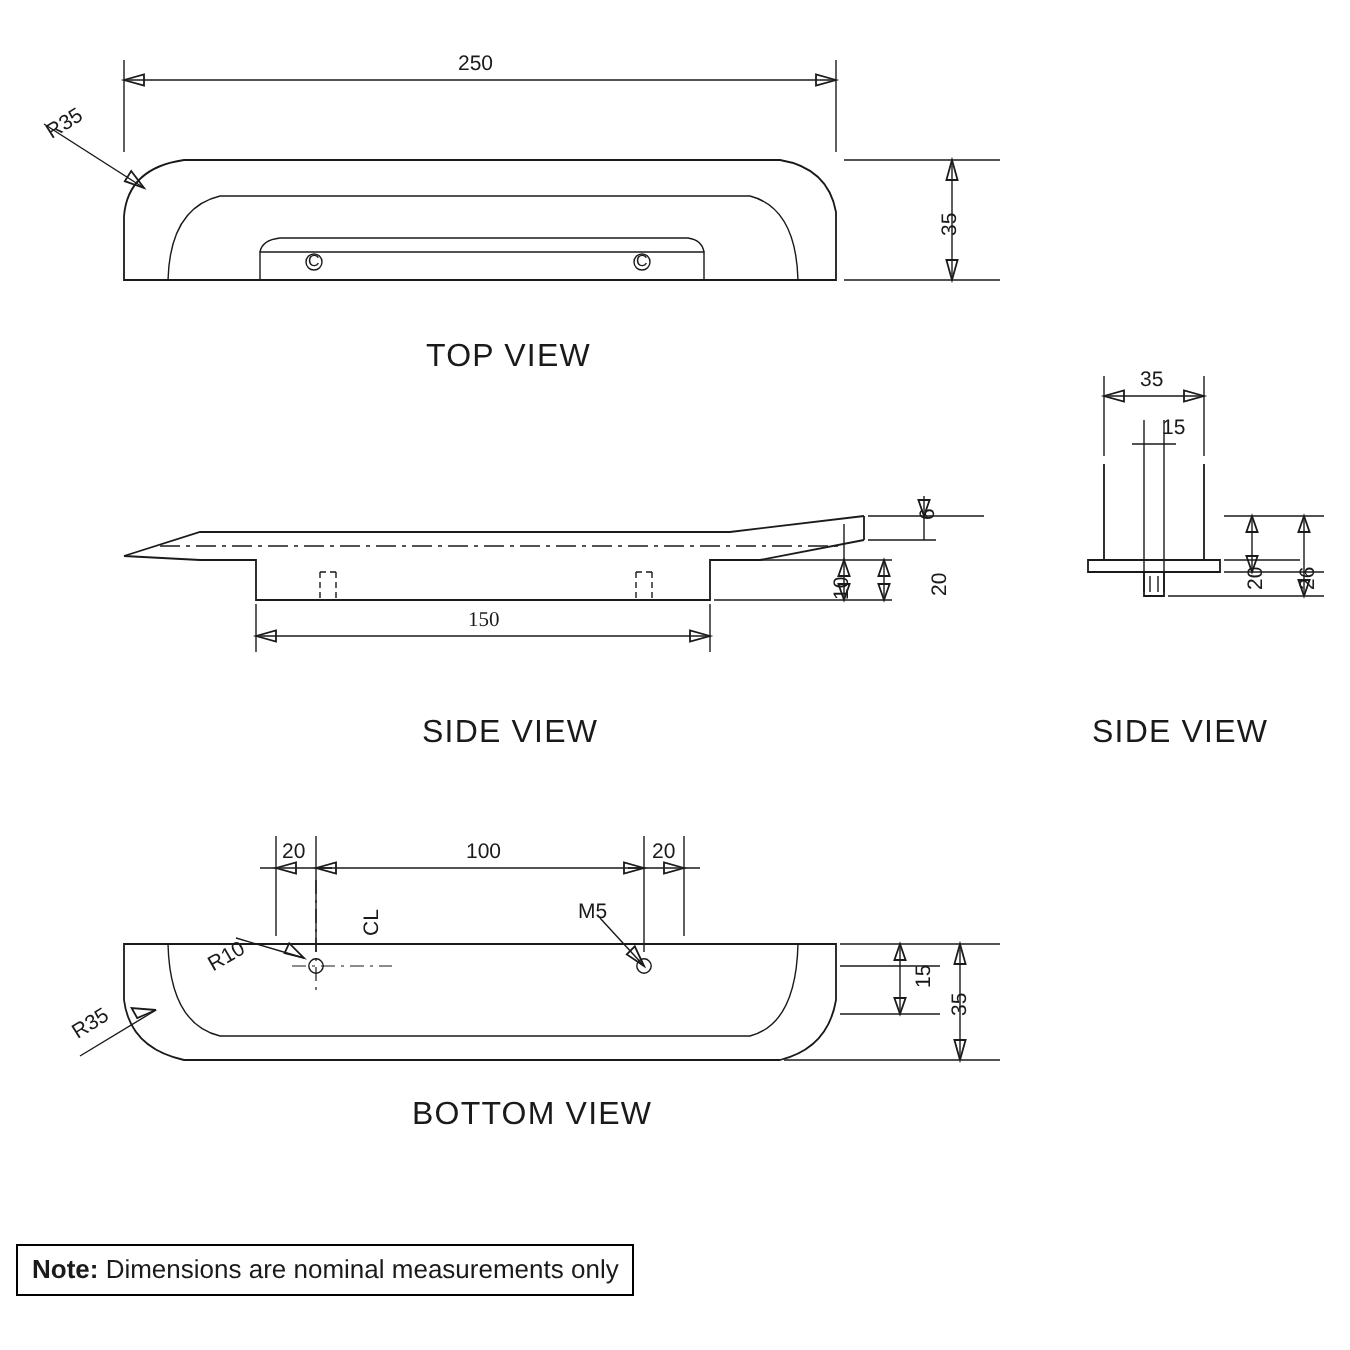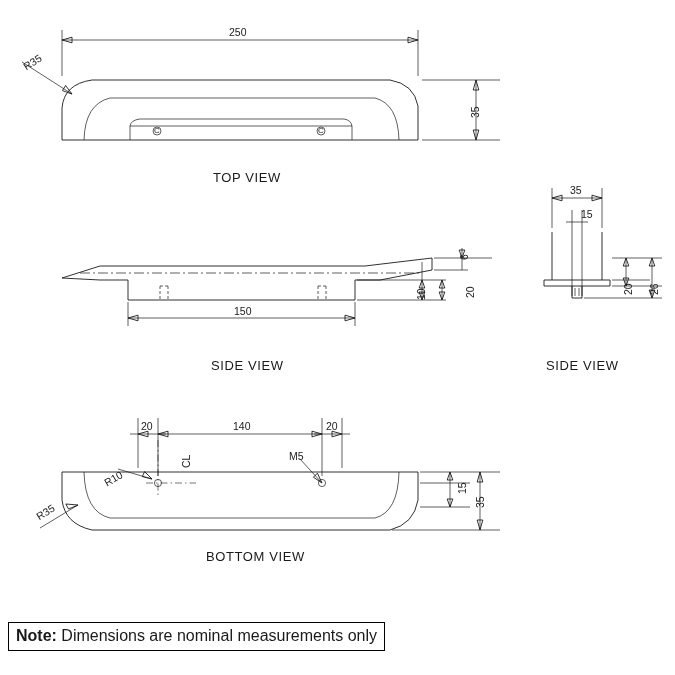--- a/index.html
+++ b/index.html
@@ -16,33 +16,33 @@
     overflow: hidden;
   }
   #sheet {
     position: absolute;
     left: 0; top: 0;
     width: 675px;
     height: 649px;
   }
   .view-label {
     position: absolute;
-    font-size: 13px;
+    font-size: 16px;
     letter-spacing: 0.6px;
     color: #1a1a1a;
     white-space: nowrap;
     text-align: center;
   }
   .note-box {
     position: absolute;
     left: 8px;
     top: 622px;
     border: 1px solid #000;
     padding: 4px 7px 5px 7px;
-    font-size: 16px;
+    font-size: 13px;
     background: #fff;
     white-space: nowrap;
   }
   .note-box b {
     font-weight: bold;
   }
   .dim-txt {
     position: absolute;
     font-size: 10.5px;
     color: #1a1a1a;
@@ -207,34 +207,34 @@
     </g>
   </svg>
 
   <div class="dim-txt" style="left:229px; top:26px;">250</div>
   <div class="dim-txt" style="left:21px; top:62px; transform:rotate(-32deg); transform-origin:left top;">R35</div>
   <div class="dim-txt rot90" style="left:469px; top:118px;">35</div>
   <div class="dim-txt" style="left:154px; top:126px; font-size:8px;">C</div>
   <div class="dim-txt" style="left:318px; top:126px; font-size:8px;">C</div>
   <div class="view-label" style="left:213px; top:170px;">TOP VIEW</div>
 
-  <div class="dim-txt" style="left:234px; top:305px;">150</div>
+  <div class="dim-txt" style="left:234px; top:305px;font-family:Liberation Serif, serif;">150</div>
   <div class="dim-txt rot90" style="left:458px; top:260px;">6</div>
   <div class="dim-txt rot90" style="left:464px; top:298px;">20</div>
   <div class="dim-txt rot90" style="left:415px; top:300px;">10</div>
   <div class="view-label" style="left:211px; top:358px;">SIDE VIEW</div>
 
   <div class="dim-txt" style="left:570px; top:184px;">35</div>
   <div class="dim-txt" style="left:581px; top:208px;">15</div>
   <div class="dim-txt rot90" style="left:622px; top:295px;">20</div>
   <div class="dim-txt rot90" style="left:648px; top:295px;">26</div>
   <div class="view-label" style="left:546px; top:358px;">SIDE VIEW</div>
 
   <div class="dim-txt" style="left:141px; top:420px;">20</div>
-  <div class="dim-txt" style="left:233px; top:420px;">140</div>
+  <div class="dim-txt" style="left:233px; top:420px;">100</div>
   <div class="dim-txt" style="left:326px; top:420px;">20</div>
   <div class="dim-txt rot90" style="left:180px; top:468px;">CL</div>
   <div class="dim-txt" style="left:289px; top:450px;text-align:right;">M5</div>
   <div class="dim-txt" style="left:102px; top:478px; transform:rotate(-30deg); transform-origin:left top;">R10</div>
   <div class="dim-txt" style="left:34px; top:512px; transform:rotate(-32deg); transform-origin:left top;">R35</div>
   <div class="dim-txt rot90" style="left:456px; top:494px;">15</div>
   <div class="dim-txt rot90" style="left:474px; top:508px;">35</div>
   <div class="view-label" style="left:206px; top:549px;">BOTTOM VIEW</div>
 
   <div class="note-box">

